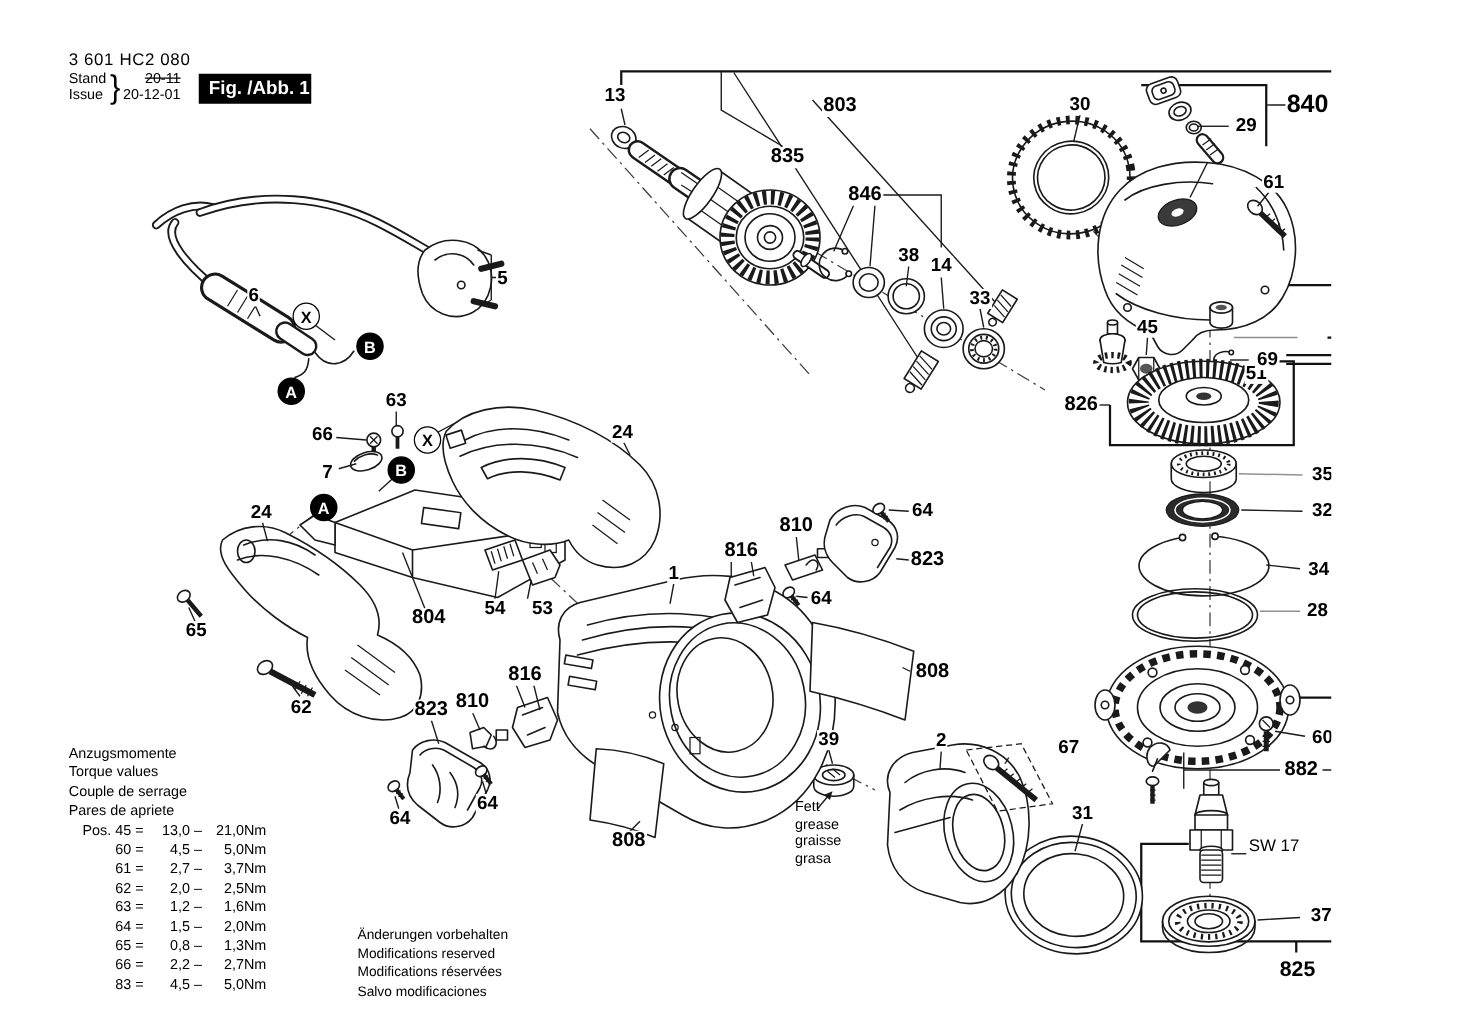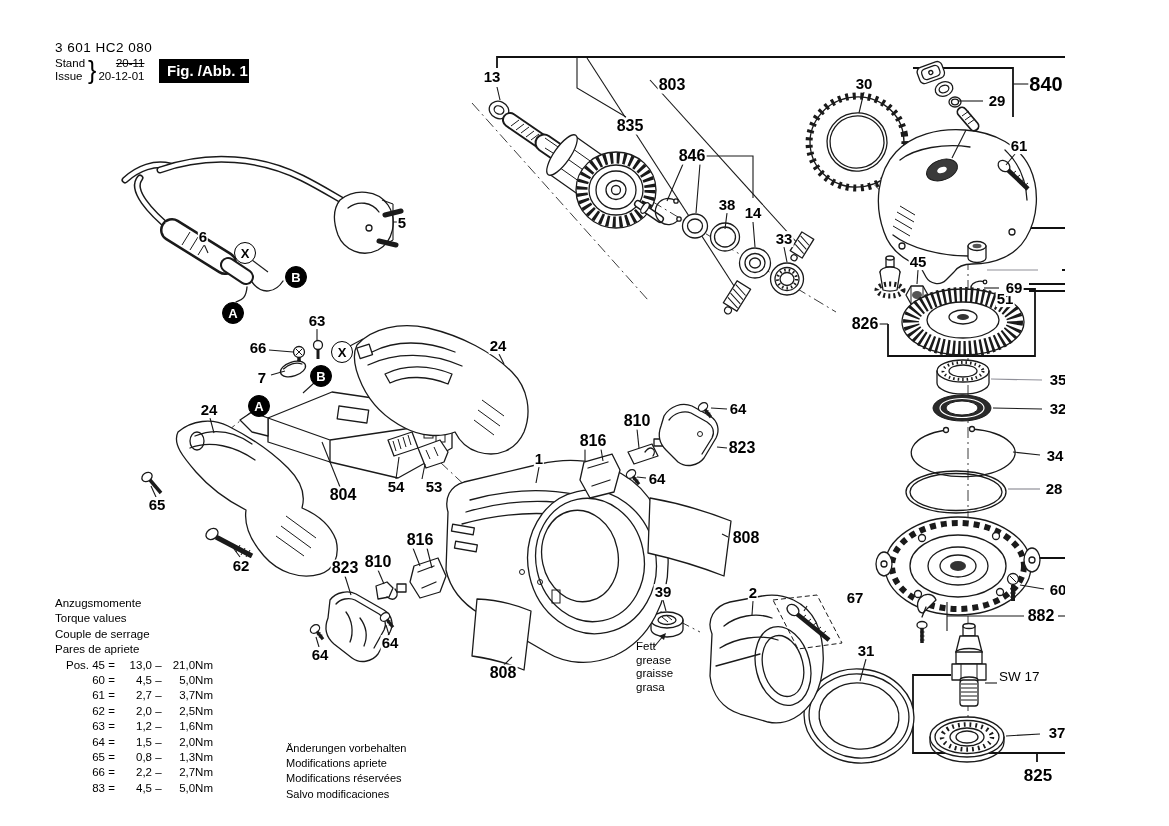--- a/index.html
+++ b/index.html
@@ -564,21 +564,21 @@
           <span class="c3">4,5</span>
           <span class="c4">–</span>
           <span class="c5">5,0Nm</span>
         </div>
       </div>
   </div>
 
   <div class="notes">
 
   <div>Änderungen vorbehalten</div>
-      <div>Modifications apriete</div>
+      <div>Modifications reserved</div>
       <div>Modifications réservées</div>
       <div>Salvo modificaciones</div>
     </div>
   <div class="grease">
 
   <div>Fett</div>
       <div>grease</div>
       <div>graisse</div>
       <div>grasa</div>
     </div>

